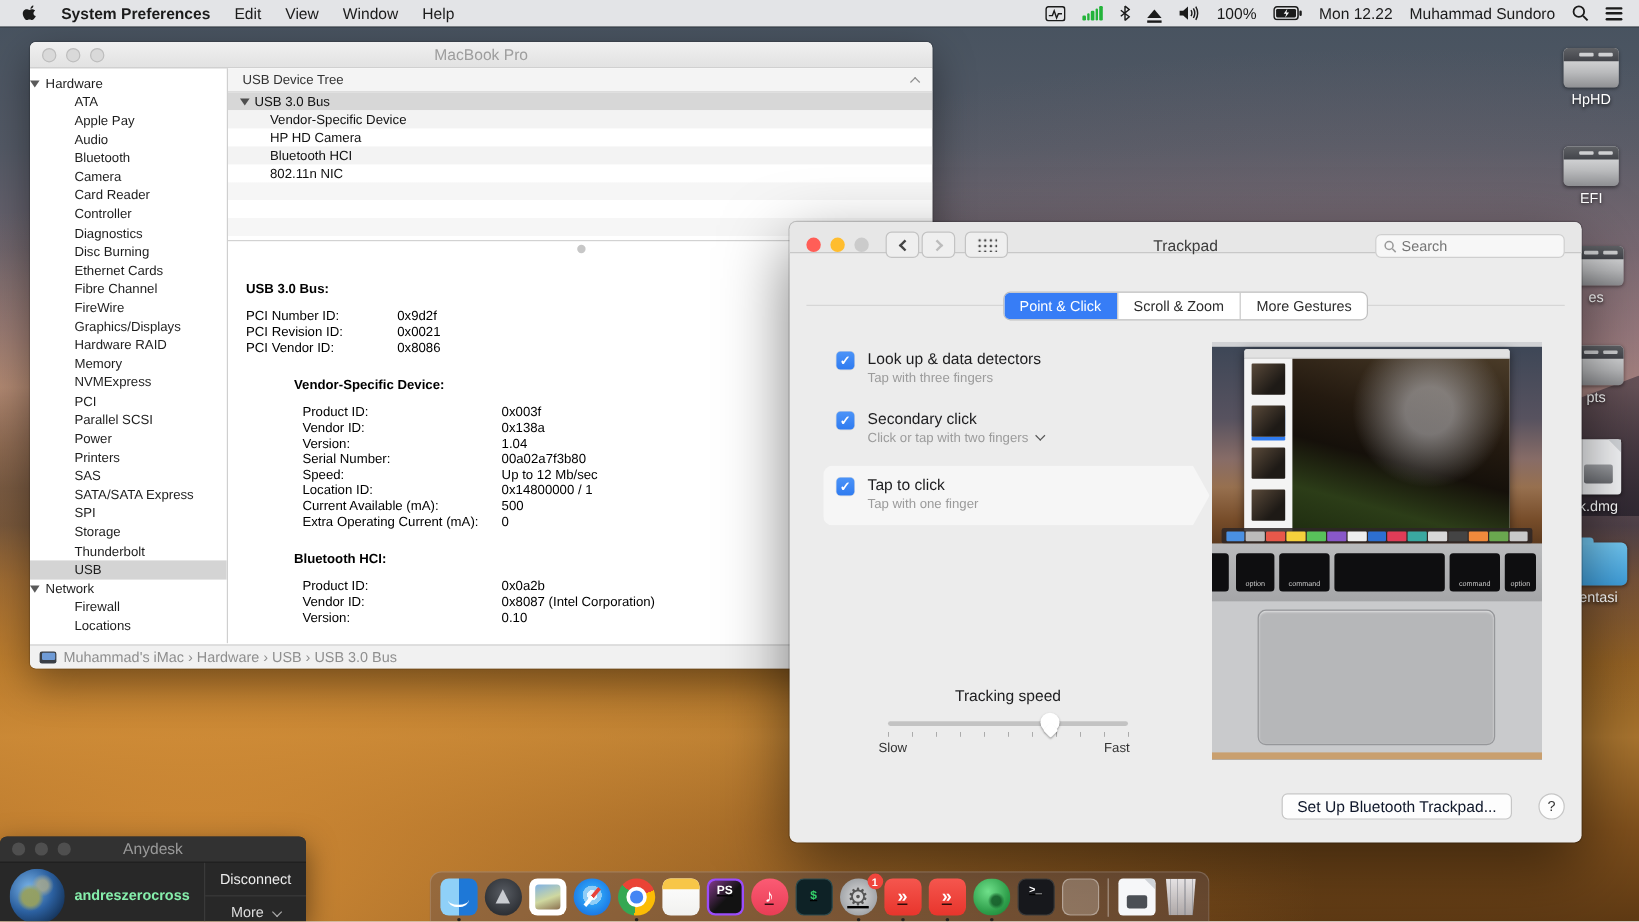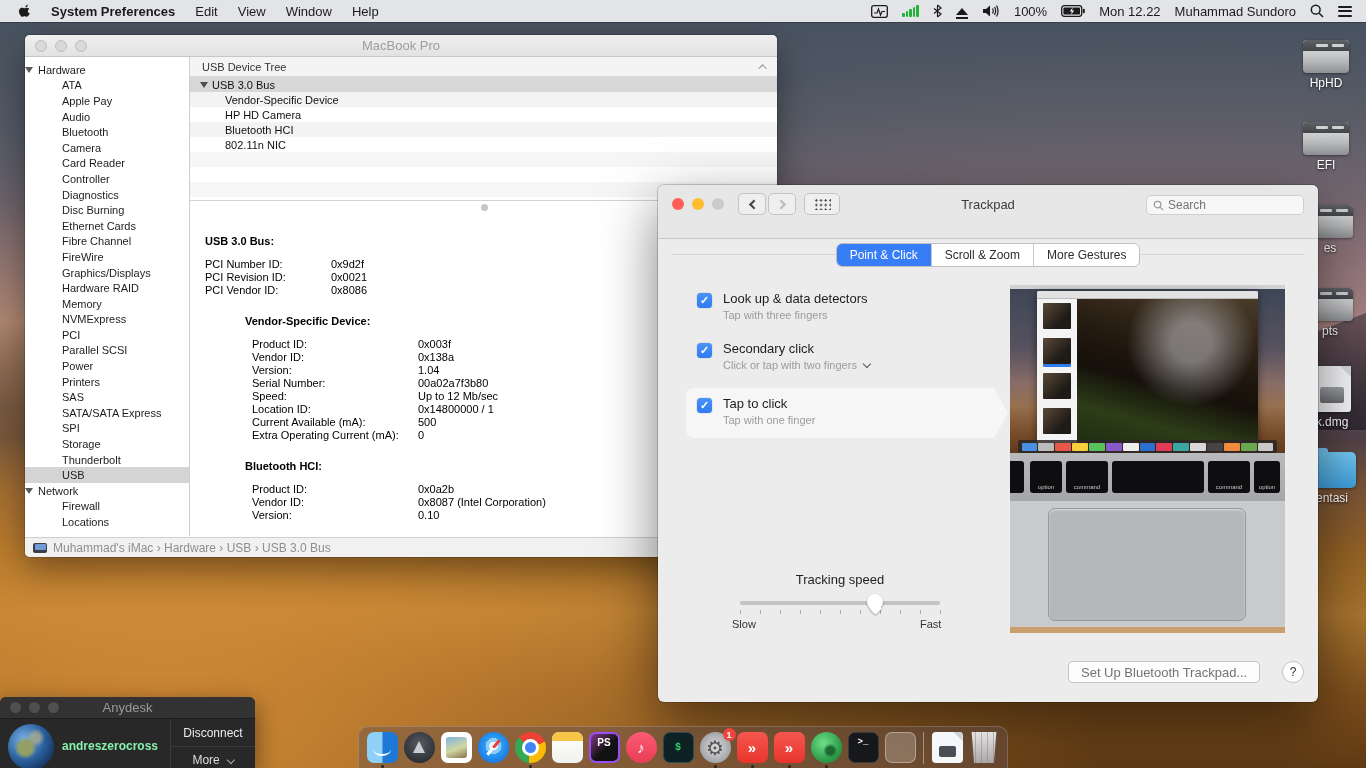--- a/index.html
+++ b/index.html
@@ -84,21 +84,21 @@
   .si-status { position:absolute; left:0; right:0; bottom:0; height:20px; background:#f1f1f1;
     border-top:1px solid #cfcfcf; display:flex; align-items:center; gap:6px;
     padding-left:8px; font-size:12px; color:#8e8e8e; z-index:2; }
   .imac-icn { width:14px; height:10px; border-radius:2px; background:#3a3f46; position:relative; }
   .imac-icn::after { content:''; position:absolute; inset:1.5px 1.5px 3px 1.5px; background:#6f9bd6; border-radius:1px; }
 
   
   #win-tp { position:absolute; left:658px; top:185px; width:660px; height:517px; z-index:30;
     background:#ececec; border-radius:6px; overflow:hidden;
     box-shadow:0 20px 55px rgba(0,0,0,.5), 0 0 0 1px rgba(0,0,0,.18); }
-  .tp-titlebar { height:54px; background:#e7e7e7; border-bottom:1px solid #c8c8c8; position:relative; }
+  .tp-titlebar { height:26px; background:#e7e7e7; border-bottom:1px solid #c8c8c8; position:relative; }
   .tp-titlebar .lights { top:13px; left:14px; }
   .tp-title { position:absolute; left:0; right:0; top:0; height:38px; display:flex;
     align-items:center; justify-content:center; font-size:13px; color:#3c3c3c; }
   .navbtn { position:absolute; top:8px; width:28px; height:22px; background:#efefef;
     border:1px solid #c3c3c3; border-radius:5px; display:flex; align-items:center; justify-content:center; }
   .navchev { width:7px; height:7px; border-left:2px solid #444; border-bottom:2px solid #444; }
   .navchev.back { transform:rotate(45deg) translate(1px,-1px); }
   .navchev.fwd  { transform:rotate(-135deg) translate(1px,-1px); border-color:#bcbcbc; }
   .gridbtn { position:absolute; left:146px; top:8px; width:36px; height:22px; background:#efefef;
     border:1px solid #c3c3c3; border-radius:5px; display:flex; align-items:center; justify-content:center; }
@@ -133,21 +133,21 @@
   .slider .trackbar { position:absolute; top:3px; left:0; right:0; height:3.5px; background:#c3c3c3; border-radius:2px; }
   .slider .ticks { position:absolute; top:12px; left:0; width:201px; height:4px;
     background:repeating-linear-gradient(90deg,#ababab 0 1px, transparent 1px 20px); }
   .slider .thumb { position:absolute; top:-4px; left:calc(67.5% - 8px); width:16px; height:16px;
     background:#fff; border-radius:50%; box-shadow:0 1px 2px rgba(0,0,0,.4); }
   .slider .thumb::after { content:''; position:absolute; left:3.5px; bottom:-3px; width:9px; height:9px;
     background:#fff; transform:rotate(45deg); border-radius:1.5px; box-shadow:1px 1px 1.5px rgba(0,0,0,.25); }
   .sl-min { position:absolute; left:74px; top:433px; font-size:11px; color:#333; }
   .sl-max { position:absolute; left:262px; top:433px; font-size:11px; color:#333; }
   .setup-btn { position:absolute; left:410px; top:476px; height:22px; padding:0 12px;
-    background:#fdfdfd; border:1px solid #c6c6c6; border-radius:5px; font-size:13px; color:#737373;
+    background:#fdfdfd; border:1px solid #c6c6c6; border-radius:5px; font-size:13px; color:#0f172a;
     display:flex; align-items:center; font-family:"Liberation Sans",sans-serif; }
   .help-btn { position:absolute; left:624px; top:476px; width:22px; height:22px; border-radius:50%;
     background:#fdfdfd; border:1px solid #c6c6c6; font-size:12px; color:#333;
     display:flex; align-items:center; justify-content:center; }
 
   
   .tp-preview { position:absolute; left:352px; top:100px; width:275px; height:348px; overflow:hidden; background:#888; }
   .pv-sky { position:absolute; inset:0 0 auto 0; height:168px;
     background:linear-gradient(180deg,#3c4656,#57525f 38%,#876c67 58%,#97704f 72%,#774d2a 88%,#5d3a1e); }
   .pv-menusliver { position:absolute; top:0; left:0; right:0; height:4px; background:rgba(235,235,235,.85); }
@@ -190,21 +190,21 @@
       radial-gradient(circle at 35% 35%, #7ab4e8, #2b5f9e 48%, #16355c 78%, #0c1f38); }
   .ad-user { position:absolute; left:62px; top:42px; font-size:12px; font-weight:bold; color:#86efac;text-align:center; }
   .ad-panel { position:absolute; left:170px; top:22px; right:0; bottom:0; border-left:1px solid #3a3a3a; }
   .ad-btn { height:27px; display:flex; align-items:center; justify-content:center; font-size:12px; color:#ececec; }
   .ad-btn.more { border-top:1px solid #3a3a3a; color:#dcdcdc; }
   .ad-btn .chev-dn { border-color:#aaa; margin-left:8px; vertical-align:3px; }
 
   
   #dock { position:absolute; left:50%; transform:translateX(-50%); bottom:0; height:42px; z-index:40;
     background:rgba(100,80,80,.42); border:1px solid rgba(255,255,255,.18); border-bottom:0;
-    border-radius:10px 10px 0 0; display:flex; align-items:center; padding:0 6px; gap:3px; }
+    border-radius:10px 10px 0 0; display:flex; align-items:center; padding:0 6px; gap:3px;text-decoration:underline; }
   .dock-item { position:relative; width:34px; height:42px; display:flex; align-items:center; justify-content:center; }
   .dock-ic { width:31px; height:31px; border-radius:7px; position:relative;
     display:flex; align-items:center; justify-content:center; }
   .dock-glyph { color:#fff; font-weight:bold; font-size:11px; line-height:1; }
   .dock-dot { position:absolute; bottom:1px; left:50%; margin-left:-1.5px; width:3px; height:3px;
     border-radius:50%; background:#26221f; }
   .badge { position:absolute; top:-4px; right:-5px; min-width:13px; height:13px; border-radius:7px;
     background:#f0453c; color:#fff; font-size:9px; display:flex; align-items:center; justify-content:center;
     padding:0 3px; font-weight:bold; }
   .ic-finder { background:linear-gradient(90deg,#8fd0f8 0 49%,#1e78d7 51%); overflow:hidden; }

